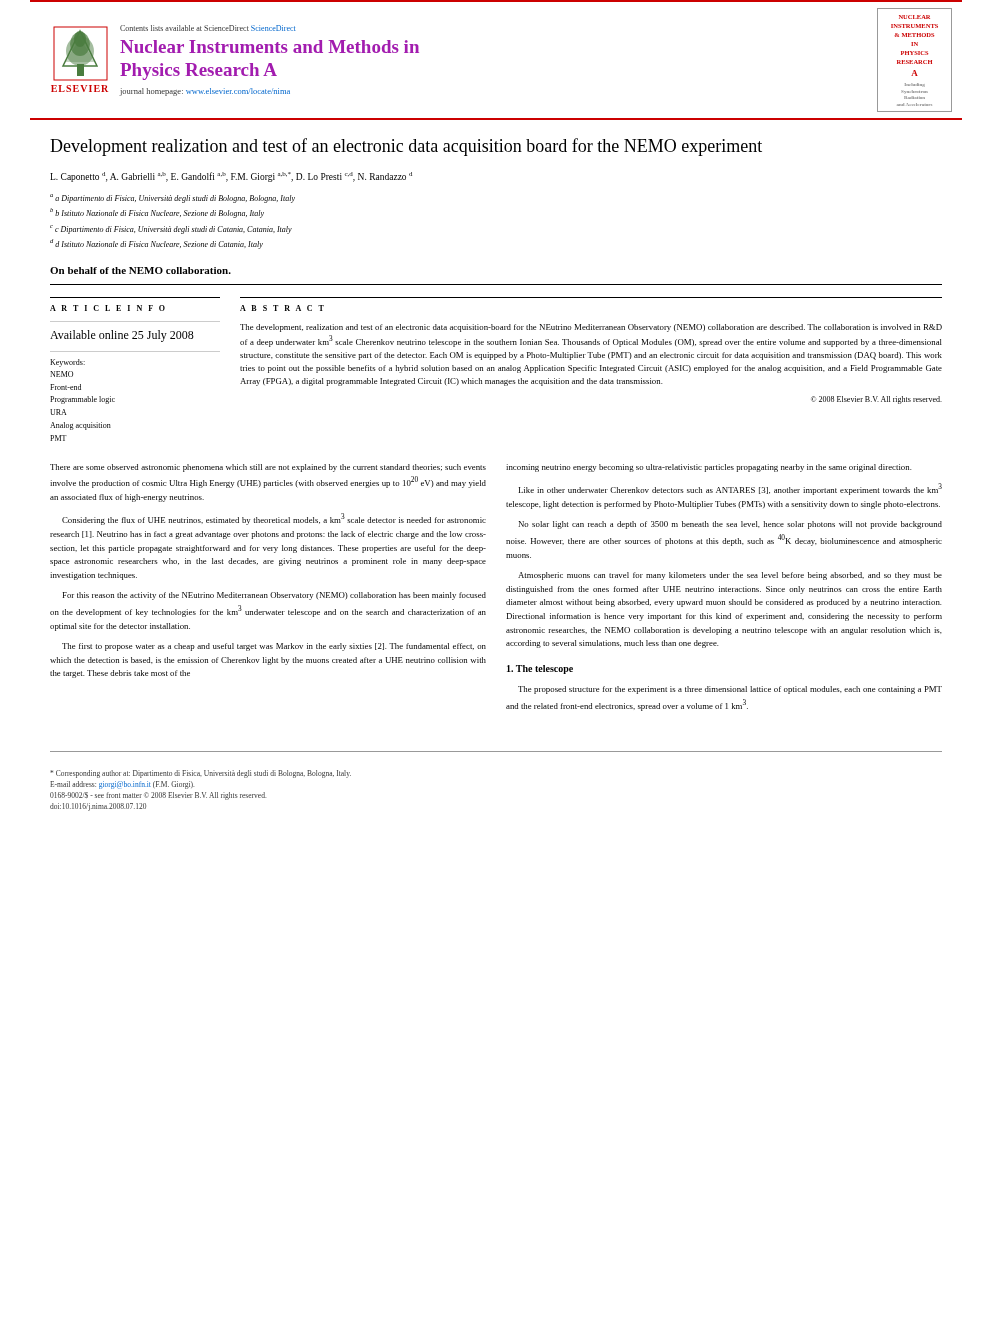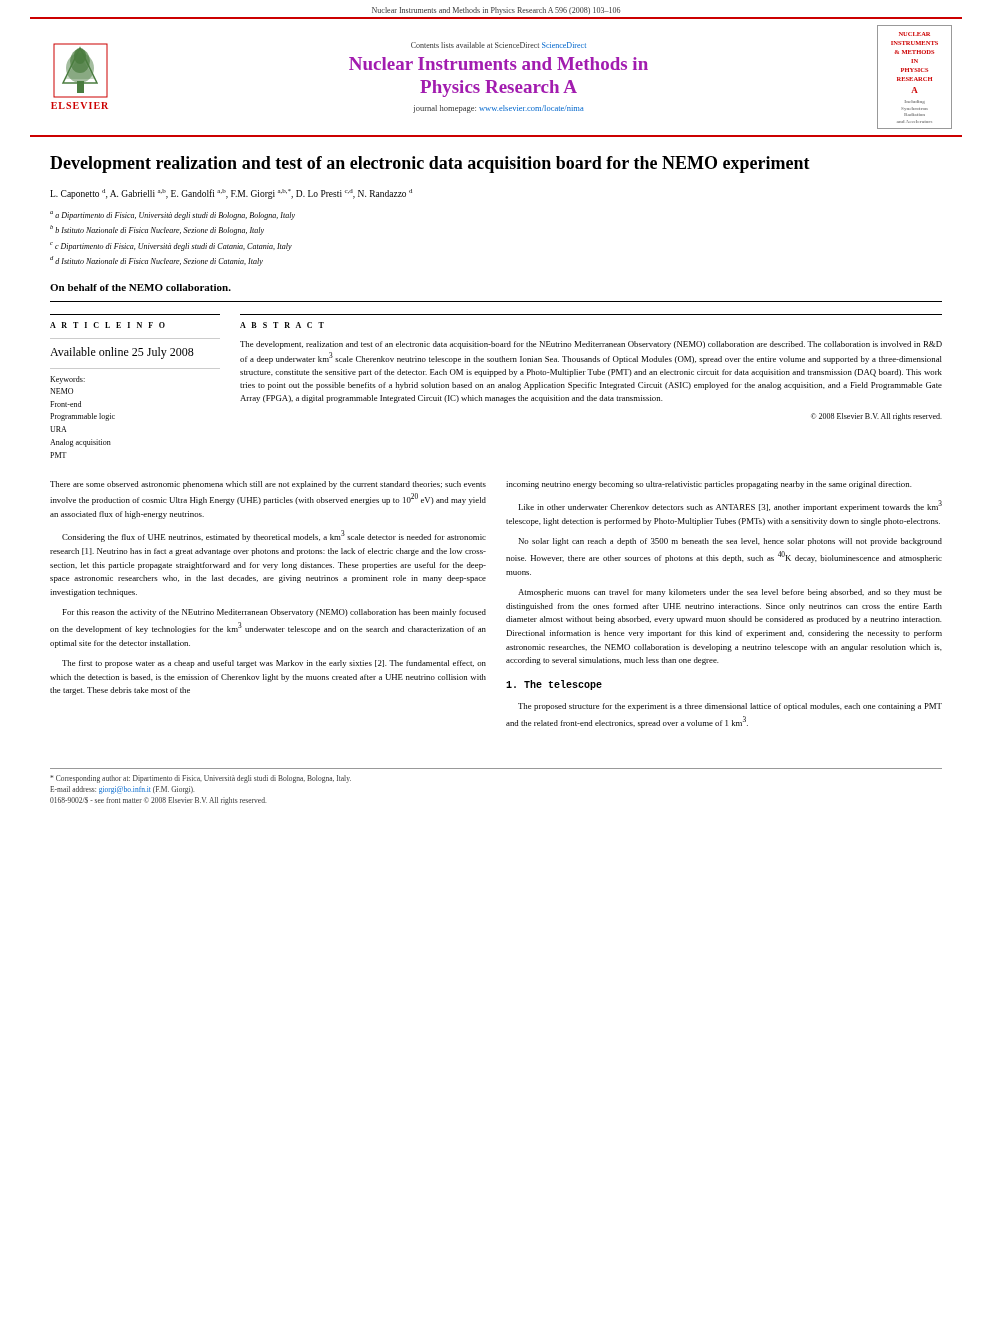--- a/index.html
+++ b/index.html
@@ -55,21 +55,20 @@
     .elsevier-text {
       font-size: 10px;
       color: #c00;
       font-weight: bold;
       letter-spacing: 1px;
       margin-top: 2px;
     }
 
     .journal-header .center-block {
       flex: 1;
-      text-align: center;
     }
 
     .contents-line {
       font-size: 8px;
       color: #333;
       margin-bottom: 3px;
     }
 
     .contents-line a {
       color: #0066cc;
@@ -112,21 +111,21 @@
     }
 
     
     .main-content {
       padding: 15px 50px 20px 50px;
     }
 
     
     .article-title {
       font-size: 18px;
-      font-weight: bold;
+      font-weight: normal;
       margin-bottom: 10px;
       line-height: 1.3;
     }
 
     
     .authors {
       font-size: 9.5px;
       margin-bottom: 6px;
       line-height: 1.5;
     }
@@ -248,47 +247,43 @@
       text-indent: 0;
     }
 
     
     .section-heading {
       font-size: 10px;
       font-weight: bold;
       margin-top: 10px;
       margin-bottom: 6px;
       text-indent: 0 !important;
-      font-family: Liberation Mono, monospace;
     }
 
     
     .page-footer {
       border-top: 1px solid #999;
       margin: 10px 50px 0 50px;
-      padding-top: 5px;
+      padding-top: 17px;
       font-size: 7.5px;
       color: #333;
     }
 
     .footer-line {
       margin-bottom: 2px;
     }
 
     
     .link-blue { color: #0066cc; text-decoration: none; }
   </style>
 </head>
 <body>
 
 <div class="page-wrapper">
 
-  <div class="top-bar">
-    <span>Nuclear Instruments and Methods in Physics Research A 596 (2008) 103–106</span>
-  </div>
 
   <div class="journal-header">
 
     <div class="elsevier-logo">
 
       <svg class="elsevier-tree" viewBox="0 0 55 55" xmlns="http://www.w3.org/2000/svg">
 
         <rect x="1" y="1" width="53" height="53" fill="none" stroke="#c00" stroke-width="1"></rect>
 
         <rect x="24" y="38" width="7" height="12" fill="#4a7c3f"></rect>
@@ -415,15 +410,16 @@
   </div>
 
   <div class="page-footer">
     <div class="footer-line">
       * Corresponding author at: Dipartimento di Fisica, Università degli studi di Bologna, Bologna, Italy.
     </div>
     <div class="footer-line">
       E-mail address: <a class="link-blue">giorgi@bo.infn.it</a> (F.M. Giorgi).
     </div>
     <div class="footer-line">0168-9002/$ - see front matter © 2008 Elsevier B.V. All rights reserved.</div>
+    <div class="footer-line">doi:10.1016/j.nima.2008.07.120</div>
   </div>
 
 </div>
 
 </body></html>

